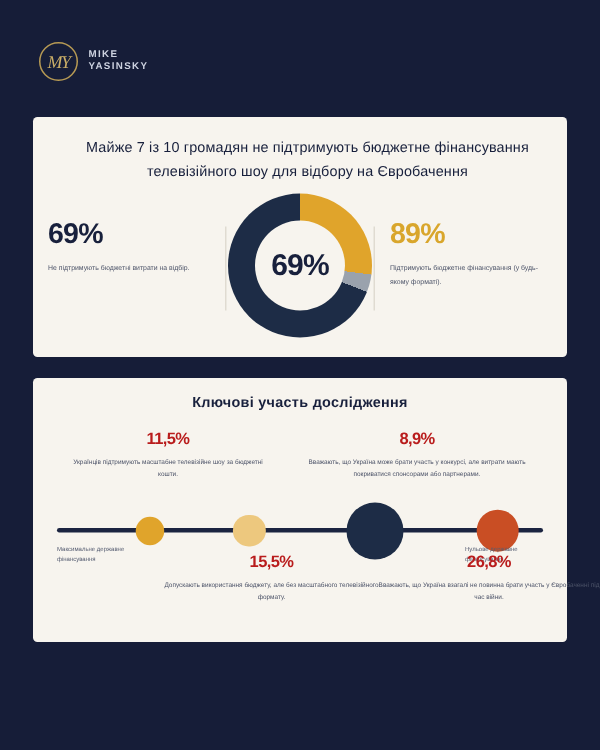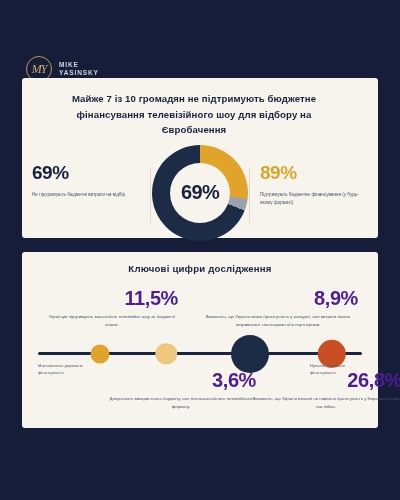--- a/index.html
+++ b/index.html
@@ -17,21 +17,20 @@
   }
 
   
   .brand {
     position: absolute;
     left: 26px;
     top: 28px;
     display: flex;
     align-items: center;
     gap: 7px;
-    margin-top: 28px;
   }
   .brand-mark {
     width: 26px;
     height: 26px;
     border-radius: 50%;
     border: 1px solid #b79a54;
     display: flex;
     align-items: center;
     justify-content: center;
     color: #c9ad67;
@@ -58,25 +57,25 @@
     left: 22px;
     width: 356px;
     background: #f7f4ee;
     border-radius: 3px;
   }
 
   
   #panel-top { top: 78px; height: 160px; }
 
   .headline {
-    padding: 13px 38px 0 26px;
+    padding: 13px 16px 0 26px;
     text-align: center;
     color: #18203c;
     font-size: 9.6px;
-    font-weight: bold;
+    font-weight: normal;
     line-height: 1.62;
     letter-spacing: 0.1px;
   }
 
   .donut-row {
     position: relative;
     height: 108px;
     margin-top: 3px;
   }
 
@@ -159,25 +158,25 @@
     letter-spacing: 0.2px;
   }
 
   .key-figures { position: relative; height: 150px; }
 
   .kf {
     position: absolute;
     width: 132px;
   }
   .kf .num {
-    font-size: 20px;
-    font-weight: bold;
-    color: #4c1d95;
+    font-size: 11px;
+    font-weight: bold;
+    color: #b91c1c;
     letter-spacing: -0.4px;
-    text-align: right;
+    text-align: center;
     line-height: 1;
   }
   .kf .cap {
     margin-top: 5px;
     font-size: 4.3px;
     line-height: 1.95;
     color: #4c5368;
     text-align: center;
   }
 
@@ -254,21 +253,21 @@
     <div class="side-stat right">
       <div class="big">89%</div>
       <div class="cap">Підтримують бюджетне фінансування (у будь-якому форматі).</div>
     </div>
 
   </div>
 </div>
 
 <div class="panel" id="panel-bottom">
 
-  <div class="sub-headline">Ключові цифри дослідження</div>
+  <div class="sub-headline">Ключові участь дослідження</div>
 
   <div class="key-figures">
 
     <div class="kf" id="kf-115">
       <div class="num">11,5%</div>
       <div class="cap">Українців підтримують масштабне телевізійне шоу за бюджетні кошти.</div>
     </div>
 
     <div class="kf" id="kf-424">
       <div class="num">8,9%</div>
@@ -279,21 +278,21 @@
       <div class="node" id="node-115" style="width: 19.0519px; height: 19.0519px;"></div>
       <div class="node" id="node-155" style="width: 21.5047px; height: 21.5047px;"></div>
       <div class="node" id="node-424" style="width: 38px; height: 38px;"></div>
       <div class="node" id="node-268" style="width: 28.434px; height: 28.434px;"></div>
 
       <div class="axis-label start">Максимальне державне фінансування</div>
       <div class="axis-label end">Нульове державне фінансування</div>
     </div>
 
     <div class="kf" id="kf-155">
-      <div class="num">3,6%</div>
+      <div class="num">15,5%</div>
       <div class="cap">Допускають використання бюджету, але без масштабного телевізійного формату.</div>
     </div>
 
     <div class="kf" id="kf-268">
       <div class="num">26,8%</div>
       <div class="cap">Вважають, що Україна взагалі не повинна брати участь у Євробаченні під час війни.</div>
     </div>
 
   </div>
 </div>

